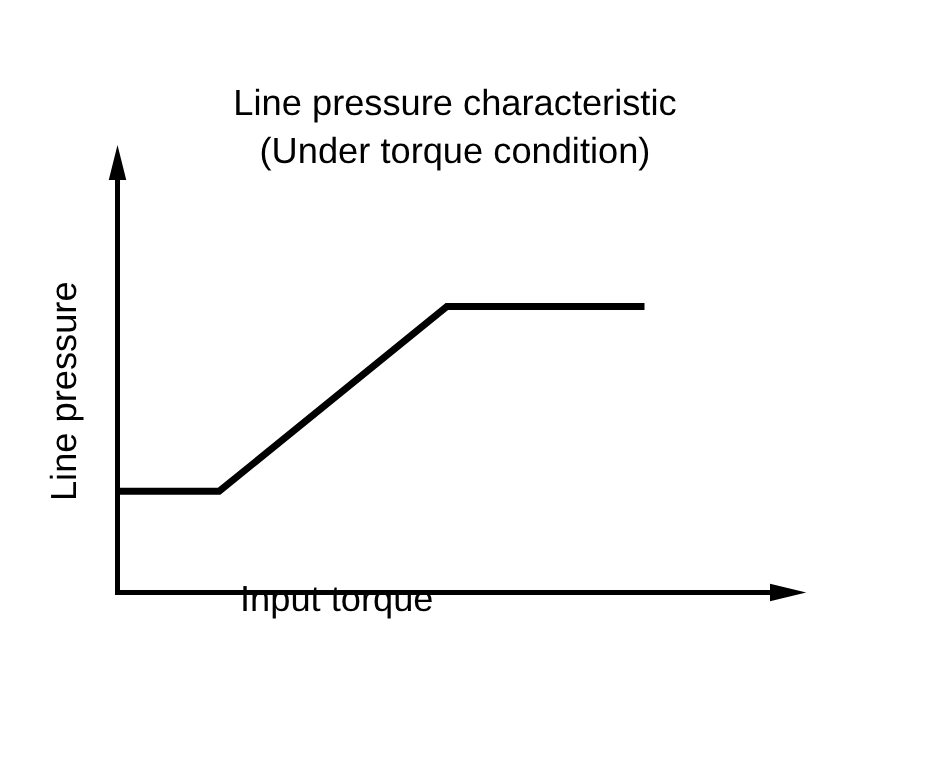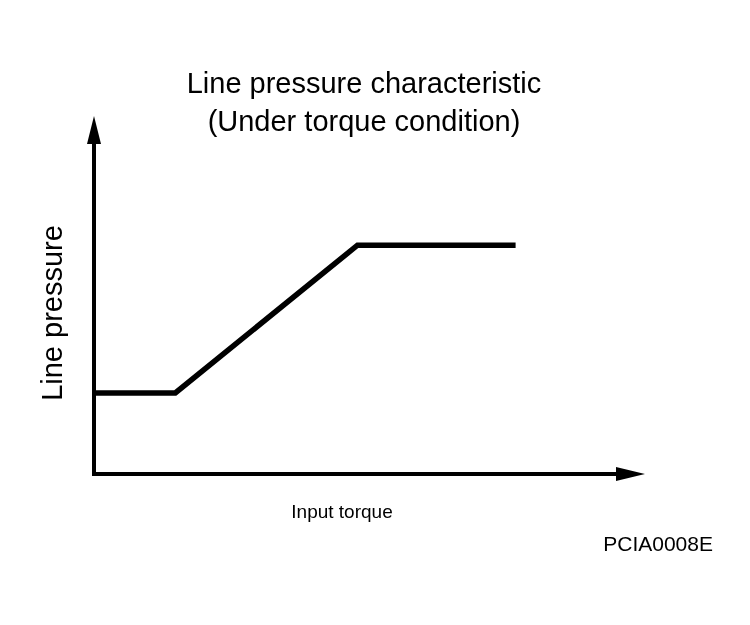--- a/index.html
+++ b/index.html
@@ -35,24 +35,24 @@
     height: 36px;
     line-height: 36px;
     text-align: center;
     font-size: 29px;
     transform: rotate(-90deg);
     white-space: nowrap;
   }
   .x-axis-label {
     position: absolute;
     left: 192px;
-    top: 501px;
+    top: 464px;
     width: 300px;
-    text-align: center;
-    font-size: 19px;
+    text-align: left;
+    font-size: 29px;
     white-space: nowrap;
   }
   .figure-code {
     position: absolute;
     left: 593px;
     top: 532px;
     width: 120px;
     text-align: right;
     font-size: 21px;
     white-space: nowrap;
@@ -76,15 +76,14 @@
 
   <div class="chart-title">
     <div>Line pressure characteristic</div>
     <div>(Under torque condition)</div>
   </div>
 
   <div class="y-axis-label">Line pressure</div>
 
   <div class="x-axis-label">Input torque</div>
 
-  <div class="figure-code">PCIA0008E</div>
 
 </div>
 
 </body></html>

